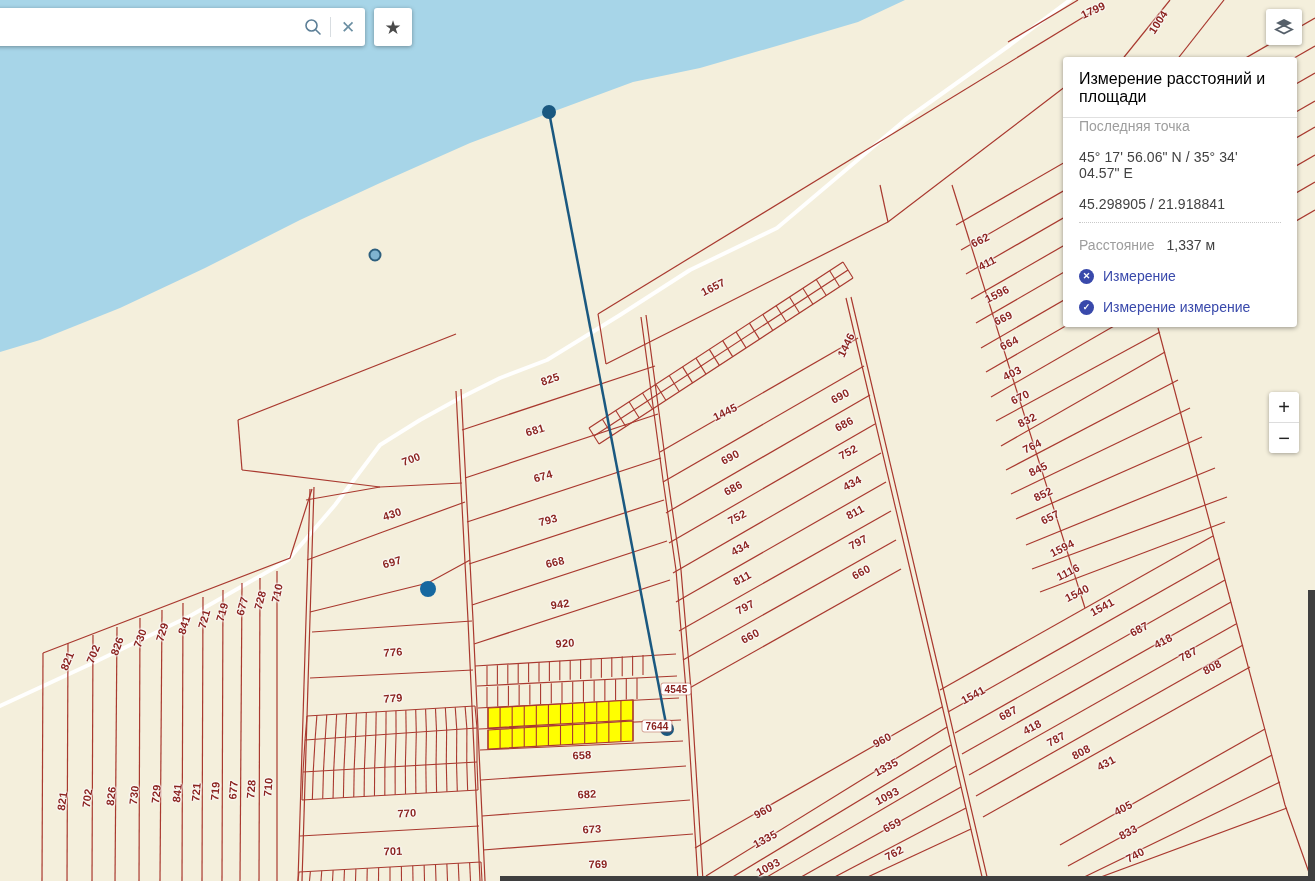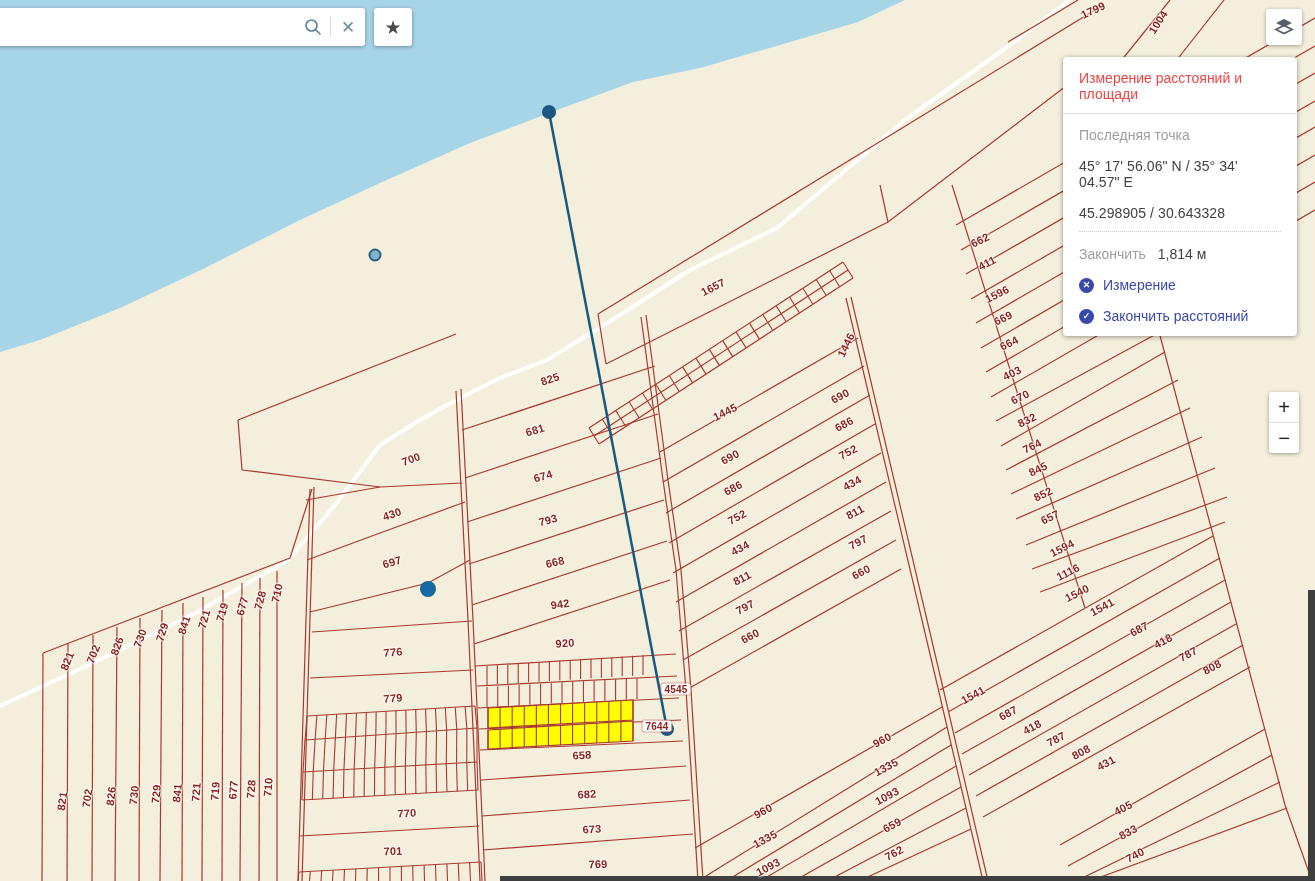--- a/index.html
+++ b/index.html
@@ -17,24 +17,24 @@
   .vdiv{width:1px;height:20px;background:#d8dde1;}
   .xglyph{font-size:17px;color:#6b8fa3;}
   .btn-sq{position:absolute;background:#fff;border:0;border-radius:3px;box-shadow:0 1px 4px rgba(0,0,0,.35);
     display:flex;align-items:center;justify-content:center;cursor:pointer;}
   .starbtn{left:374px;top:8px;width:38px;height:38px;font-size:19px;color:#4a4a4a;}
   .layersbtn{left:1266px;top:9px;width:36px;height:36px;}
   
   .panel{position:absolute;left:1063px;top:57px;width:234px;background:#fff;border-radius:4px;
     box-shadow:0 1px 5px rgba(0,0,0,.4);padding:0 0 12px 0;}
   .panel .pad{padding:0 16px;}
-  .p-title{font-size:14px;color:#ef4444;padding:13px 16px 11px 16px;}
+  .p-title{font-size:16px;color:#000000;padding:13px 16px 11px 16px;}
   .p-hr{height:1px;background:#e0e0e0;margin:0;}
   .p-hr-dot{border-top:1px dotted #c9c9c9;margin:10px 0 0 0;}
-  .p-sub{font-size:14px;color:#9e9e9e;margin-top:13px;}
+  .p-sub{font-size:14px;color:#9e9e9e;}
   .p-val{font-size:14px;color:#424242;margin-top:15px;letter-spacing:.1px;}
   .p-dist{font-size:14px;margin-top:14px;}
   .p-dist .lab{color:#9e9e9e;} .p-dist .val{color:#424242;margin-left:8px;}
   .p-link{display:flex;align-items:center;gap:9px;font-size:14px;color:#3949ab;margin-top:15px;cursor:pointer;}
   .cico{width:15px;height:15px;border-radius:50%;background:#3949ab;color:#fff;font-size:9px;line-height:15px;
     text-align:center;flex:none;font-weight:bold;}
   
   .zoomctl{position:absolute;left:1269px;top:392px;width:30px;background:#fff;border-radius:4px;
     box-shadow:0 1px 4px rgba(0,0,0,.35);overflow:hidden;}
   .zbtn{width:30px;height:30px;display:flex;align-items:center;justify-content:center;font-size:20px;color:#222;
@@ -471,33 +471,33 @@
       <polygon points="10,8.5 18,12.5 10,16.5 2,12.5" fill="none" stroke="#56606a" stroke-width="1.8"></polygon>
     </svg>
   </button>
 
   <div class="panel">
     <div class="p-title">Измерение расстояний и площади</div>
     <div class="p-hr"></div>
     <div class="pad">
       <div class="p-sub">Последняя точка</div>
       <div class="p-val">45° 17' 56.06" N / 35° 34' 04.57" E</div>
-      <div class="p-val">45.298905 / 30.643328</div>
+      <div class="p-val">45.298905 / 21.918841</div>
       <div class="p-hr-dot"></div>
       <div class="p-dist">
-        <span class="lab">Закончить</span>
-        <span class="val">1,814 м</span>
+        <span class="lab">Расстояние</span>
+        <span class="val">1,337 м</span>
       </div>
       <div class="p-link">
         <span class="cico">✕</span>
         <span>Измерение</span>
       </div>
       <div class="p-link">
         <span class="cico">✓</span>
-        <span>Закончить расстояний</span>
+        <span>Измерение измерение</span>
       </div>
     </div>
   </div>
 
   <div class="zoomctl">
     <button class="zbtn">+</button>
     <div class="zsep"></div>
     <button class="zbtn">−</button>
   </div>
 

